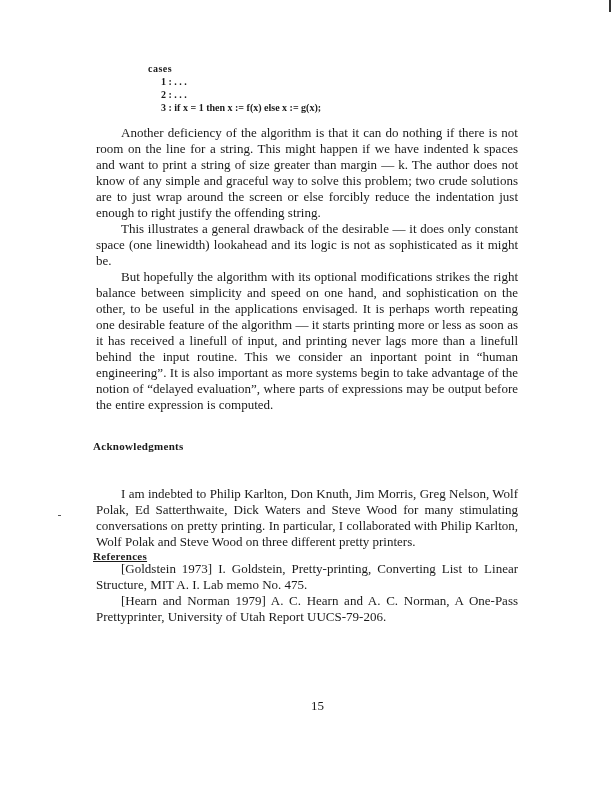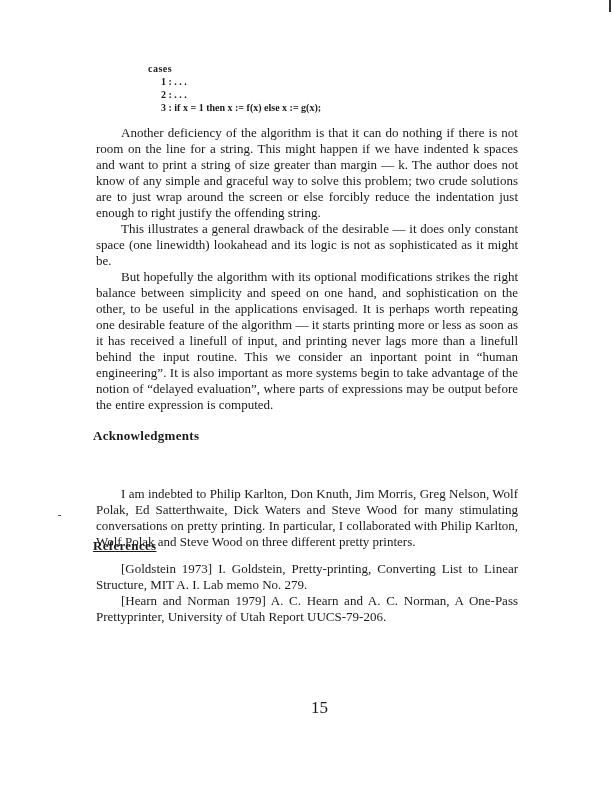--- a/index.html
+++ b/index.html
@@ -4,22 +4,22 @@
   <style>
     html, body { margin: 0; padding: 0; background: #ffffff; }
     body { width: 612px; height: 791px; position: relative; overflow: hidden; font-family: "DejaVu Serif", "Liberation Serif", serif; color: #1a1a1a; }
     .page { position: absolute; left: 0; top: 0; width: 612px; height: 791px; }
     .edge-mark { position: absolute; left: 609px; top: 0; width: 2px; height: 12px; background: #333; }
     .code { position: absolute; left: 148px; top: 62px; font-size: 10px; line-height: 13px; font-weight: bold; font-family: "Liberation Serif", serif; }
     .code .kw { font-size: 10px; letter-spacing: 0.5px; }
     .code .line { padding-left: 13px; }
     .block { position: absolute; left: 96px; width: 422px; font-family: "Liberation Serif", serif; font-size: 13px; line-height: 16px; text-align: justify; }
     .block p { margin: 0; text-indent: 25px; }
-    .heading { position: absolute; left: 93px; font-family: "Liberation Serif", serif; font-weight: bold; font-size: 13px; letter-spacing: 0.3px; }
-    .pagenum { position: absolute; left: 311px; top: 698px; font-family: "Liberation Serif", serif; font-size: 17px; text-align: center; }
+    .heading { position: absolute; left: 93px; font-family: "Liberation Serif", serif; font-weight: bold; font-size: 11px; letter-spacing: 0.3px; margin-top: 12px; }
+    .pagenum { position: absolute; left: 311px; top: 698px; font-family: "Liberation Serif", serif; font-size: 13px; text-align: center; }
     .stray { position: absolute; width: 3px; height: 1px; background: #555; }
   </style>
 </head>
 <body>
 
 <div class="page">
   <div class="edge-mark"></div>
 
   <div class="code">
     <div class="kw">cases</div>
@@ -34,20 +34,20 @@
     <p>But hopefully the algorithm with its optional modifications strikes the right balance between simplicity and speed on one hand, and sophistication on the other, to be useful in the applications envisaged. It is perhaps worth repeating one desirable feature of the algorithm — it starts printing more or less as soon as it has received a linefull of input, and printing never lags more than a linefull behind the input routine. This we consider an inportant point in “human engineering”. It is also important as more systems begin to take advantage of the notion of “delayed evaluation”, where parts of expressions may be output before the entire expression is computed.</p>
   </div>
 
   <div class="heading" style="top:428px;">Acknowledgments</div>
   <div class="block" style="top:450px;margin-top:36px;">
     <p>I am indebted to Philip Karlton, Don Knuth, Jim Morris, Greg Nelson, Wolf Polak, Ed Satterthwaite, Dick Waters and Steve Wood for many stimulating conversations on pretty printing. In particular, I collaborated with Philip Karlton, Wolf Polak and Steve Wood on three different pretty printers.</p>
   </div>
 
   <div class="heading" style="top:538px;text-decoration:underline;">References</div>
   <div class="block" style="top:561px;">
-    <p>[Goldstein 1973] I. Goldstein, Pretty-printing, Converting List to Linear Structure, MIT A. I. Lab memo No. 279.</p>
+    <p>[Goldstein 1973] I. Goldstein, Pretty-printing, Converting List to Linear Structure, MIT A. I. Lab memo No. 475.</p>
     <p>[Hearn and Norman 1979] A. C. Hearn and A. C. Norman, A One-Pass Prettyprinter, University of Utah Report UUCS-79-206.</p>
   </div>
 
   <div class="pagenum">15</div>
 
   <div class="stray" style="left:58px; top:515px;"></div>
 </div>
 
 </body></html>

